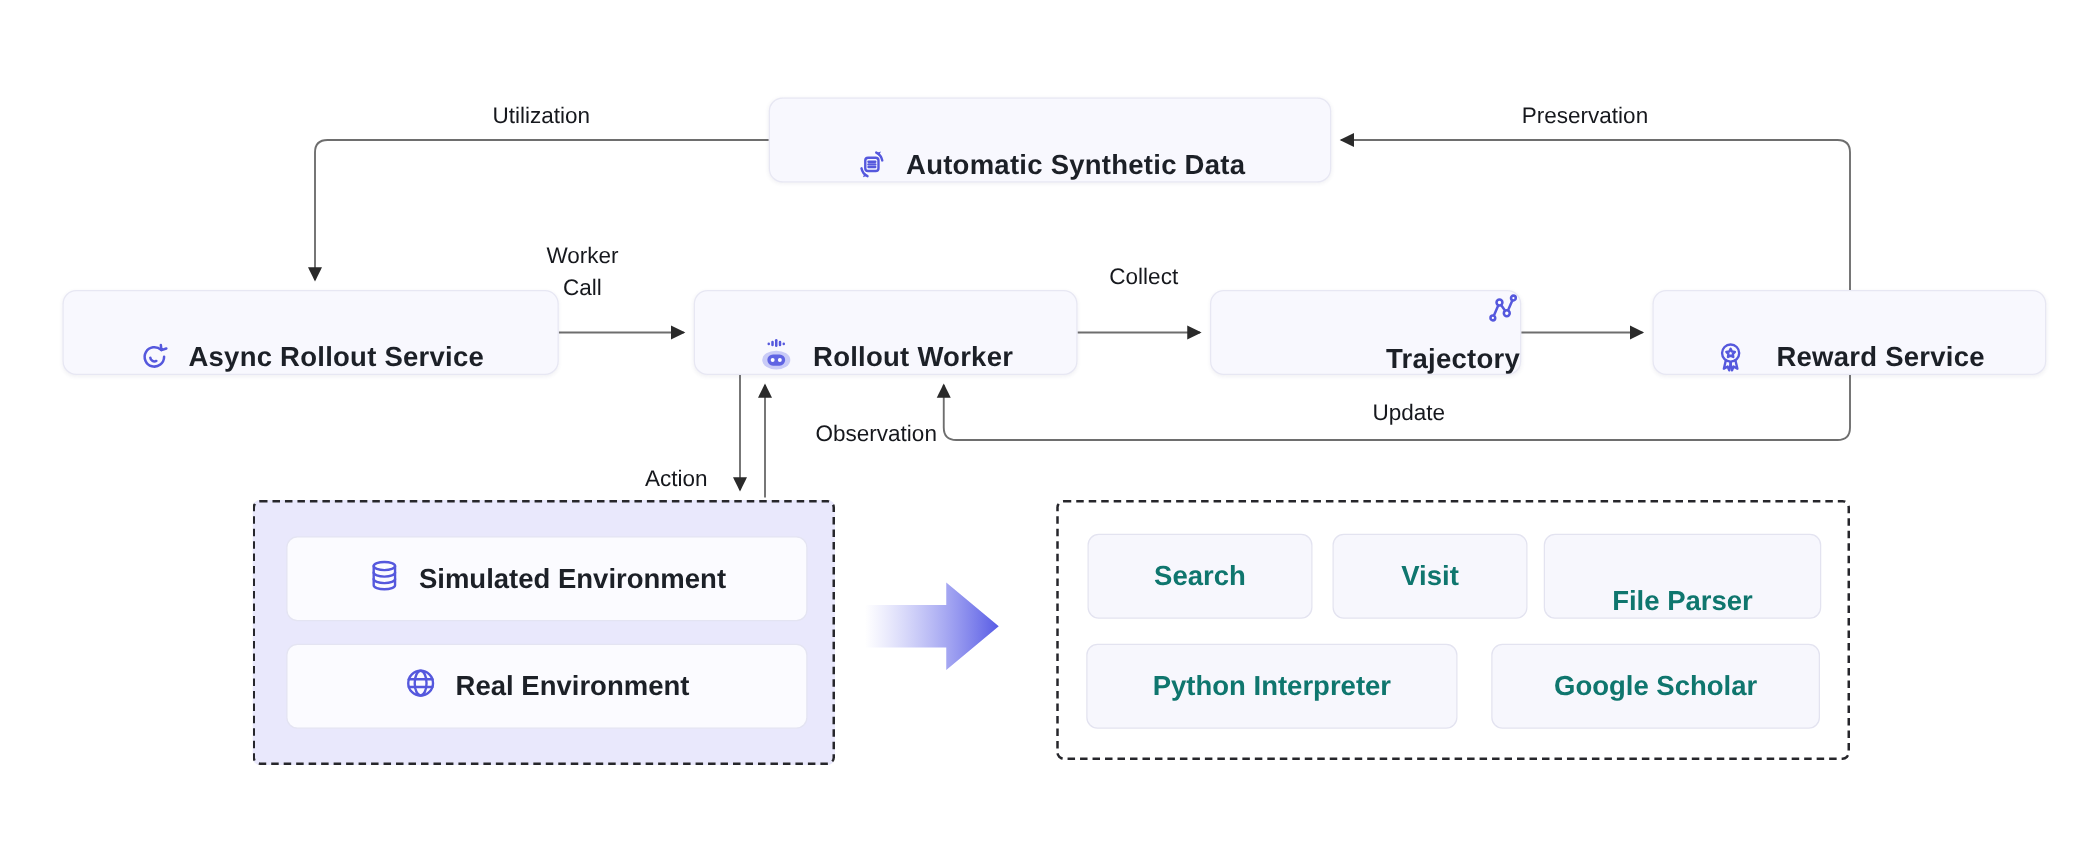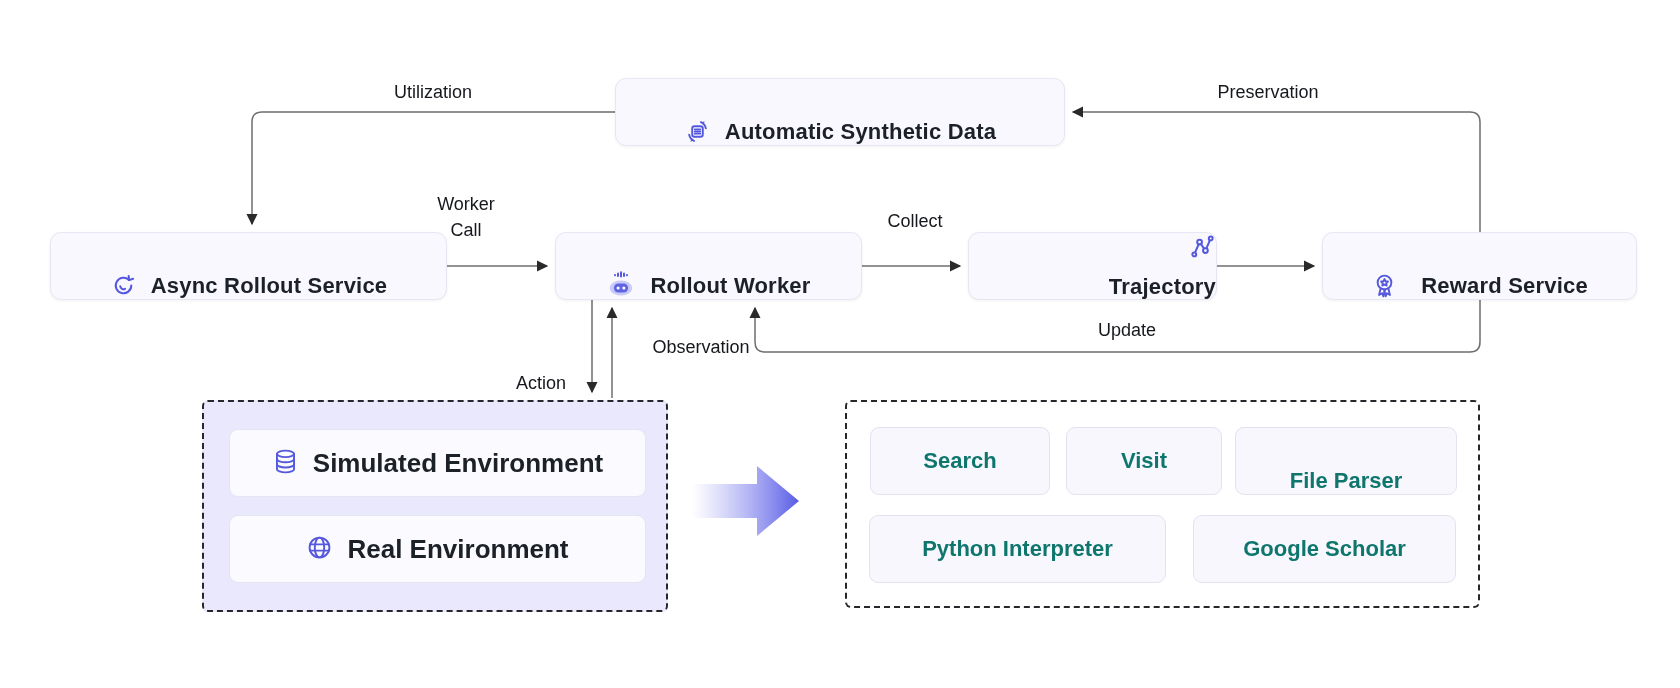--- a/index.html
+++ b/index.html
@@ -30,21 +30,21 @@
   }
   .env-container{
     position:absolute;left:202px;top:400px;width:466px;height:212px;
     background:#e9e8fc;border:2px dashed #26262b;border-radius:6px;box-sizing:border-box;
   }
   .env-item{
     position:absolute;left:25px;width:417px;height:68px;
     background:#fbfbff;border:1px solid #e4e4f2;border-radius:9px;
     display:flex;align-items:center;justify-content:center;gap:14px;box-sizing:border-box;
   }
-  .env-item .label{font-size:26px;font-weight:600;color:#1c2027;white-space:nowrap;}
+  .env-item .label{font-size:22px;font-weight:600;color:#1c2027;white-space:nowrap;}
   .tools-container{
     position:absolute;left:845px;top:400px;width:635px;height:208px;
     background:#ffffff;border:2px dashed #26262b;border-radius:6px;box-sizing:border-box;
   }
   .chip{
     position:absolute;height:68px;
     background:#f7f7fd;border:1px solid #e3e3f0;border-radius:9px;
     display:flex;align-items:center;justify-content:center;box-sizing:border-box;
   }
   .chip .label{font-size:22px;font-weight:600;color:#0f766e;white-space:nowrap;}

